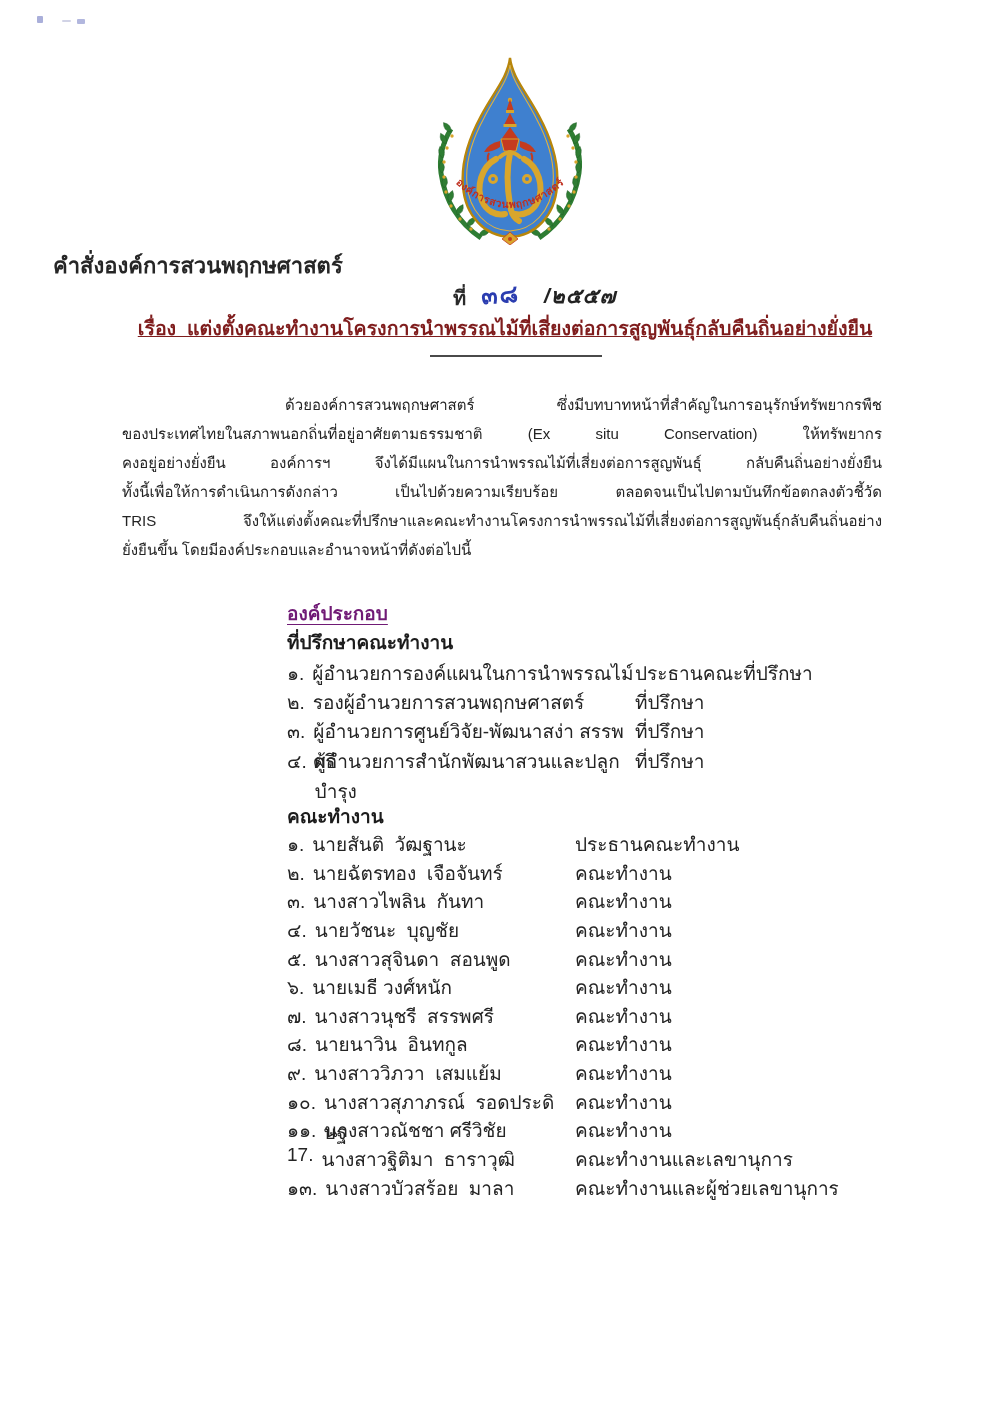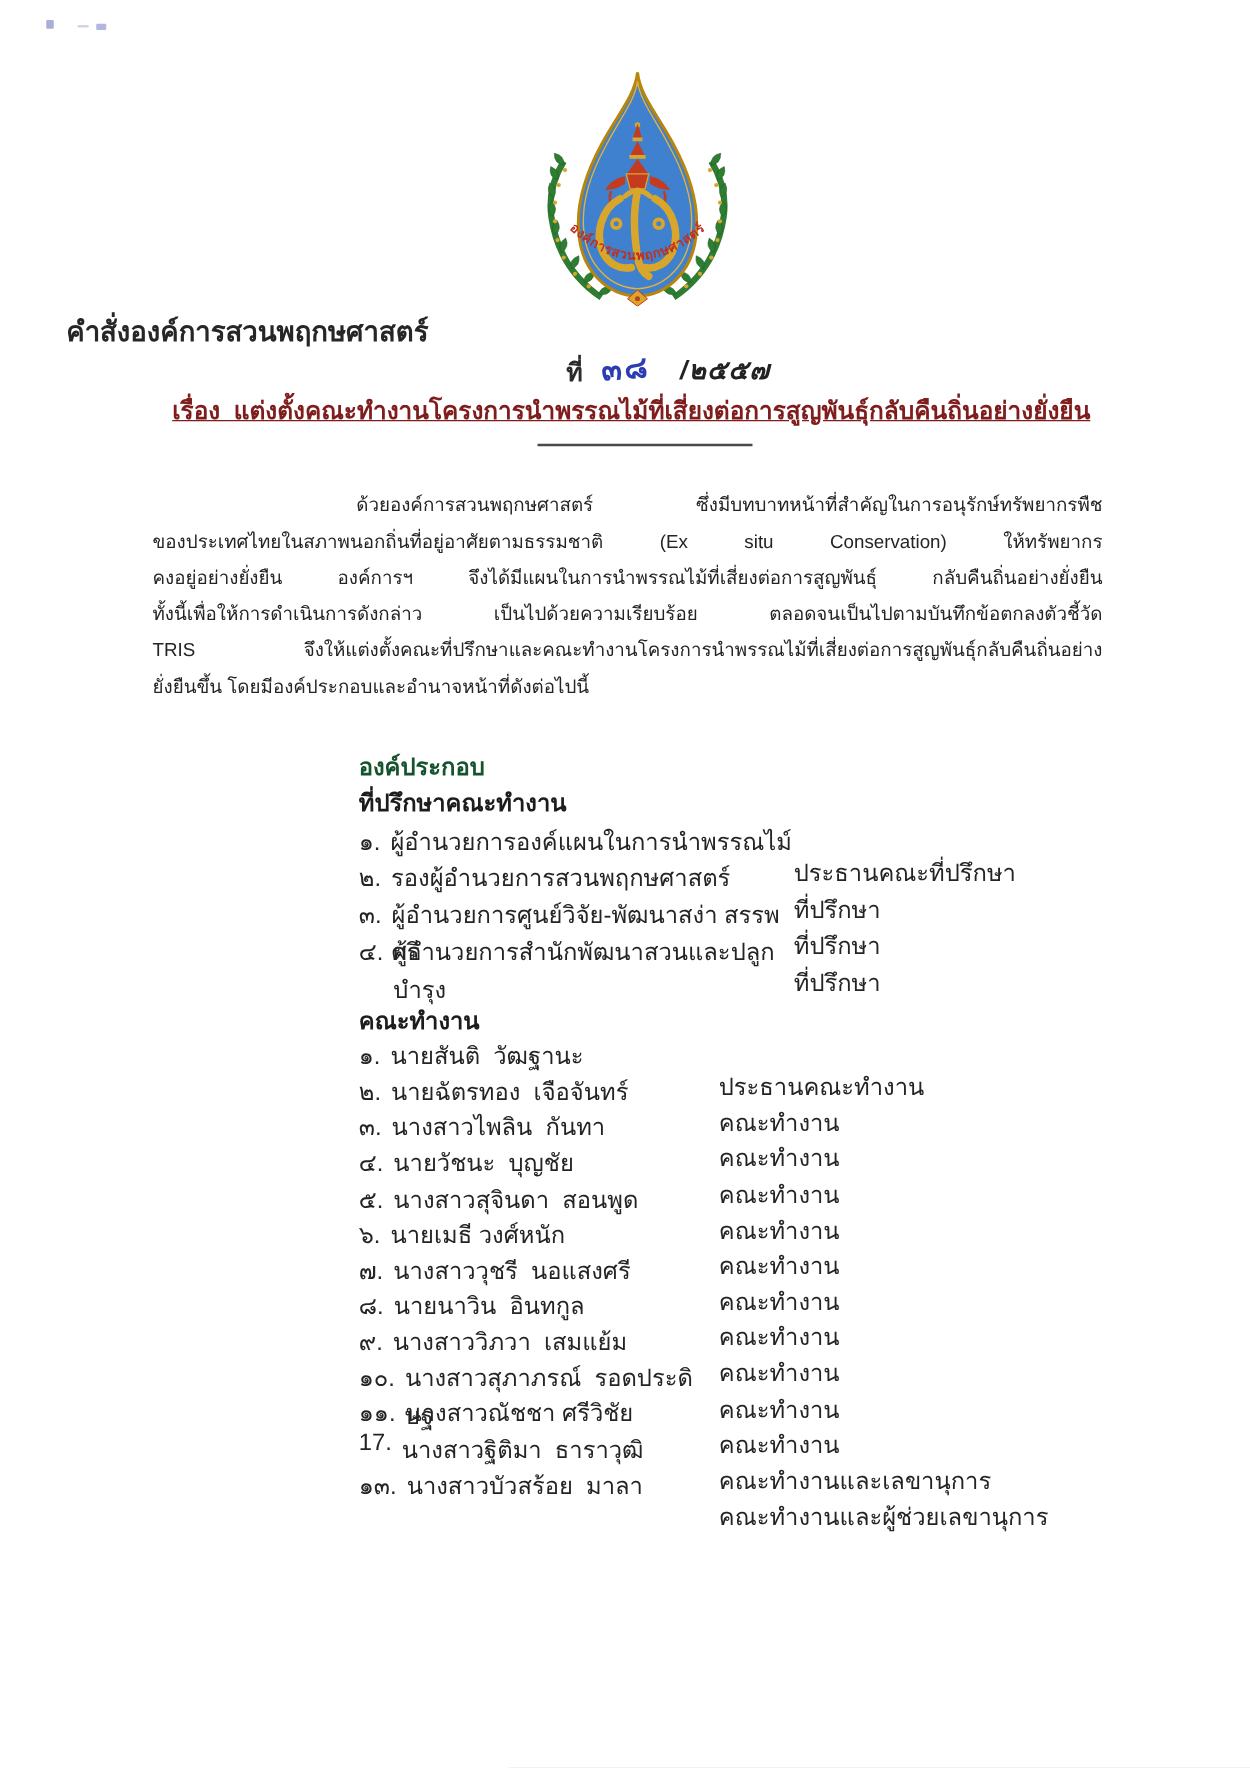--- a/index.html
+++ b/index.html
@@ -20,35 +20,35 @@
     font-style:italic;letter-spacing:1px;}
   .subject{top:313px;left:0;right:0;text-align:center;font-size:19.5px;font-weight:700;color:#7f1d1d;
     white-space:pre-wrap;padding-left:10px;text-decoration:underline;}
   .divider{top:355px;left:430px;width:172px;height:0;border-top:2px solid #4a4a4a;}
   
   .body-par{top:390px;left:122px;width:760px;font-size:15px;line-height:29px;color:#242424;}
   .body-line{white-space:pre-wrap;height:29px;overflow:visible;}
   .jl{text-align:justify;text-align-last:justify;}
   .indent{padding-left:163px;}
   
-  .sec-title{top:598px;left:287px;font-size:19px;font-weight:700;color:#14532d;
-    text-underline-offset:4px;}
+  .sec-title{top:598px;left:287px;font-size:19px;font-weight:700;color:#701a75;
+    text-decoration:underline;text-underline-offset:4px;}
   .adv-title{top:627px;left:287px;font-size:19px;font-weight:700;color:#1c1c1c;}
   .wg-title{top:801px;left:287px;font-size:19px;font-weight:700;color:#1c1c1c;}
   .adv-list{top:658px;left:287px;width:600px;}
   .wg-list{top:829px;left:287px;width:640px;}
   .row{display:flex;align-items:flex-start;font-size:19px;color:#242424;}
   .adv-list .row{height:29.2px;}
   .wg-list .row{height:28.65px;}
   .name-wrap{display:flex;flex:none;}
   .adv-list .name-wrap{width:348px;}
   .wg-list .name-wrap{width:288px;}
   .no{margin-right:8px;}
   .nm{white-space:pre-wrap;}
-  .role{flex:none;margin-top:25px;}
+  .role{flex:none;}
   .logo-box{top:55px;left:420px;width:180px;height:190px;}
 </style>
 </head>
 <body>
 
 <div class="page">
 
   <div>
     <span class="speck" style="left:37px;top:16px;width:6px;height:7px;background:#7d84c6;"></span>
     <span class="speck" style="left:62px;top:20px;width:9px;height:2px;background:#b9bcd8;"></span>
@@ -245,21 +245,21 @@
     <div class="row">
       <span class="name-wrap">
           <span class="no">๖.</span>
           <span class="nm">นายเมธี วงศ์หนัก</span>
         </span>
       <span class="role">คณะทำงาน</span>
     </div>
     <div class="row">
       <span class="name-wrap">
           <span class="no">๗.</span>
-          <span class="nm">นางสาววุชรี  นอแสงศรี</span>
+          <span class="nm">นางสาวนุชรี  สรรพศรี</span>
         </span>
       <span class="role">คณะทำงาน</span>
     </div>
     <div class="row">
       <span class="name-wrap">
           <span class="no">๘.</span>
           <span class="nm">นายนาวิน  อินทกูล</span>
         </span>
       <span class="role">คณะทำงาน</span>
     </div>

